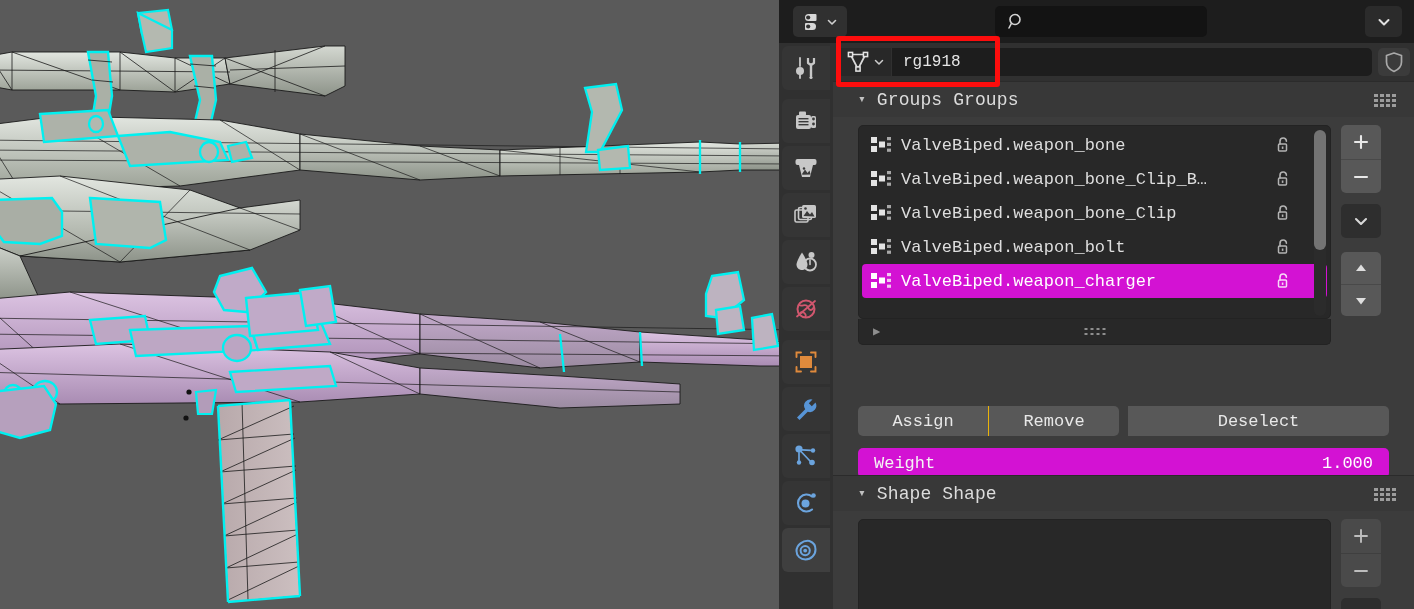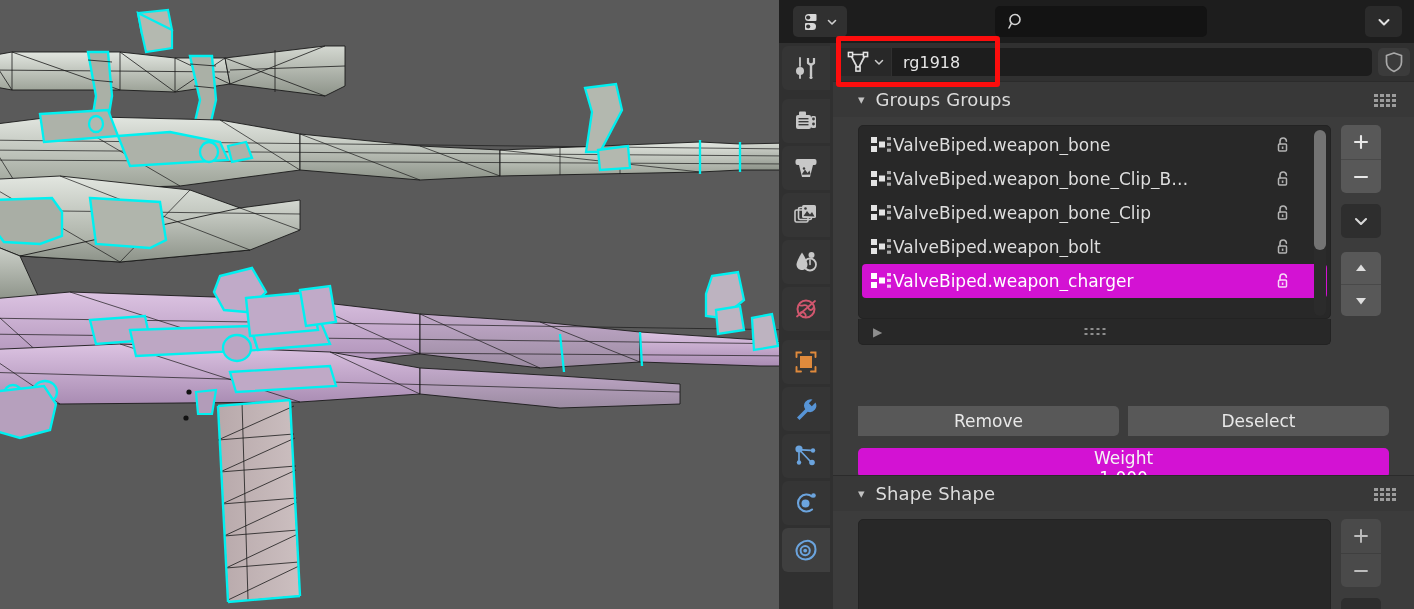--- a/index.html
+++ b/index.html
@@ -68,20 +68,21 @@
     display: flex; align-items: center; justify-content: center;
     background: #353535;
   }
   .tab-btn.sep { margin-top: 9px; }
   .tab-btn.active { background: #3f3f3f; }
 
   
   #prop-main {
     position: absolute; left: 54px; top: 43px; width: 581px; height: 566px;
     background: #303030;
+    font-family: Liberation Mono, monospace;
   }
 
   
   .id-bar {
     position: absolute; left: 4px; top: 0px; width: 573px; height: 38px;
     background: #303030;
     display: flex; align-items: center;
   }
   .id-datablock {
     display: flex; align-items: center;
@@ -152,21 +153,21 @@
   .vg-row {
     position: relative;
     height: 34px; margin: 0 3px;
     display: flex; align-items: center;
     border-radius: 4px;
   }
   .vg-row:first-child { margin-top: 2px; }
   .vg-row.selected { background: #d312d3; text-align: center; }
   .vg-icon { width: 22px; height: 18px; margin-left: 8px; flex: 0 0 auto; }
   .vg-label {
-    color: #dedede; font-size: 17px; margin-left: 1px;
+    color: #dedede; font-size: 17px; margin-left: 9px;
     white-space: nowrap; overflow: hidden;
   }
   .vg-row.selected .vg-label { color: #ffffff; }
   .vg-lock { position: absolute; right: 34px; top: 8px; width: 18px; height: 18px; }
   .uilist-scroll-track {
     position: absolute; right: 4px; top: 4px; width: 12px; height: 186px;
     background: #2b2b2b; border-radius: 6px;
   }
   .uilist-scroll-thumb {
     position: absolute; left: 0; top: 0; width: 12px; height: 120px;
@@ -211,21 +212,20 @@
   .op-btn:first-child { border-radius: 5px 0 0 5px; }
   .op-btn:last-child  { border-radius: 0 5px 5px 0; }
   .op-btn + .op-btn { border-left: 1px solid #eab308; }
 
   
   .weight-slider {
     position: absolute; left: 25px; width: 531px; height: 30px;
     background: #d312d3; border-radius: 5px;
     display: flex; align-items: center; justify-content: space-between;
     padding: 0 16px;
-    flex-direction: column;
   }
   .weight-slider .w-label { color: #f4f4f4; font-size: 17px; }
   .weight-slider .w-val { color: #ffffff; font-size: 17px; }
 
   
   .sk-list {
     position: absolute; left: 25px; top: 8px;
     width: 473px; height: 120px;
     background: #282828;
     border: 1px solid #232323;
@@ -732,20 +732,21 @@
           </div>
           <div class="sb down">
             <svg class="ico" width="18" height="18" viewBox="0 0 18 18">
               <path d="M9 12.5 L4 6 L14 6 Z" fill="#dedede"></path>
             </svg>
           </div>
         </div>
 
         <div class="op-row" style="top:289px">
           <div class="op-grp">
+            <div class="op-btn">Assign</div>
             <div class="op-btn">Remove</div>
           </div>
           <div class="op-grp">
             <div class="op-btn">Deselect</div>
           </div>
         </div>
 
         <div class="weight-slider" style="top:331px">
           <span class="w-label">Weight</span>
           <span class="w-val">1.000</span>

